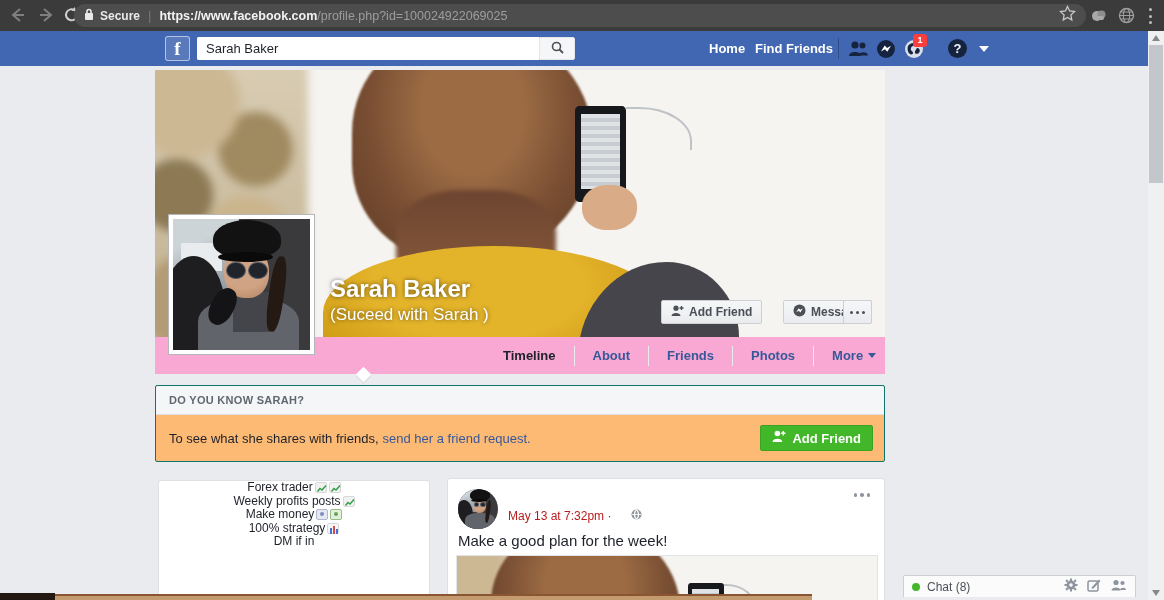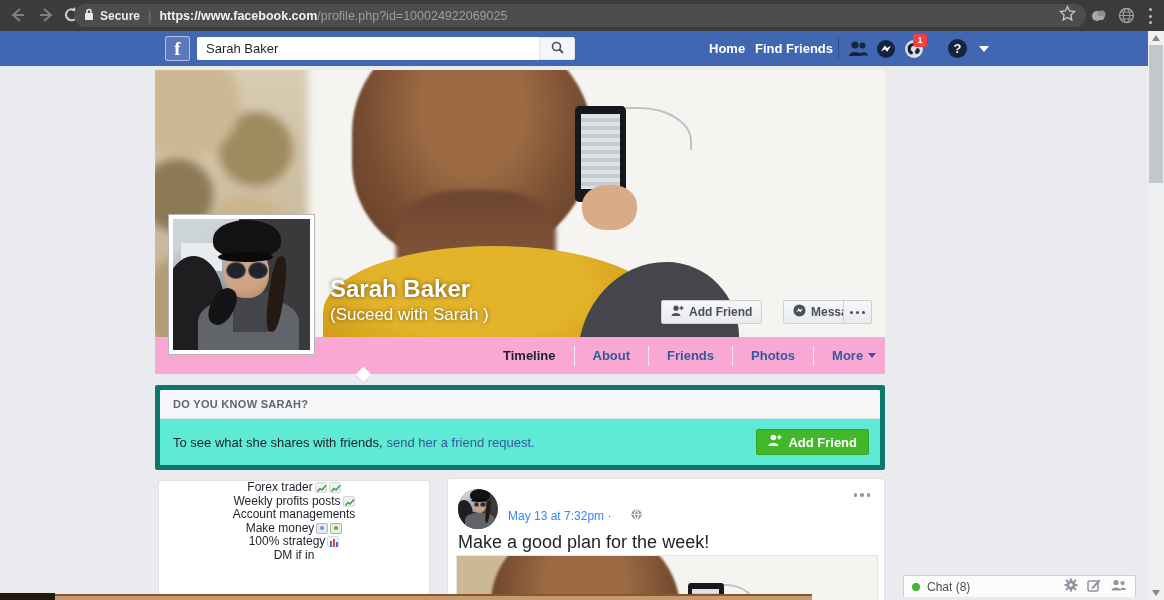--- a/index.html
+++ b/index.html
@@ -89,21 +89,21 @@
   
   .tabbar { position:absolute; left:155px; top:337px; width:730px; height:37px; background:#f9a8d4; z-index:2; }
   .tabs { position:absolute; left:330px; top:0; height:37px; display:flex; align-items:center; }
   .tab { padding:0 18px; font-size:13px; font-weight:bold; color:#365899; border-right:1px solid #e9eaed; height:20px; line-height:20px; cursor:pointer; display:flex; align-items:center; gap:5px; }
   .tab.active { color:#1d2129; cursor:default; }
   .tab:last-child { border-right:none; }
   .tab-caret { width:0; height:0; border-left:4px solid transparent; border-right:4px solid transparent; border-top:5px solid #365899; }
   .tab-notch { position:absolute; left:358px; top:369px; width:11px; height:11px; background:#fff; transform:rotate(45deg); box-shadow:1px 1px 1px rgba(0,0,0,0.08); z-index:3; }
 
   
-  .know-card { position:absolute; left:155px; top:385px; width:730px; background:#5eead4; border:5px solid #0f766e; border-radius:2px; }
+  .know-card { position:absolute; left:155px; top:385px; width:730px; background:#fdba74; border:1px solid #0f766e; border-radius:2px; }
   .know-header { height:29px; background:#f5f6f7; border-bottom:1px solid #dddfe2; border-radius:2px 2px 0 0; color:#606770; font-size:11px; font-weight:bold; letter-spacing:0.3px; line-height:29px; padding-left:13px; }
   .know-body { height:46px; display:flex; align-items:center; padding:0 11px 0 13px; }
   .know-text { font-size:13px; color:#1d2129; }
   .know-link { font-size:13px; color:#365899; cursor:pointer; margin-left:4px; }
   .green-btn { margin-left:auto; height:26px; background:#42b72a; border:1px solid #3aa324; border-radius:2px; color:#fff; font-size:13px; font-weight:bold; display:flex; align-items:center; gap:6px; padding:0 11px; cursor:pointer; }
 
   
   .intro-card { position:absolute; left:158px; top:480px; width:272px; height:150px; background:#fff; border:1px solid #dddfe2; border-radius:3px; }
   .intro-head { display:flex; align-items:center; gap:9px; padding:11px 0 9px 14px; }
   .intro-title { font-size:19px; color:#1d2129; }
@@ -116,24 +116,24 @@
   .emo-note2 { background:#e3f0dc; border:1px solid #95bd85; }
   .emo-note2 i { position:absolute; left:3px; top:2px; width:4px; height:4px; border-radius:50%; background:#6aa455; }
   .emo-bars { background:#f6f6f6; border:1px solid #d8d8d8; }
 
   
   .post-card { position:absolute; left:447px; top:478px; width:438px; height:200px; background:#fff; border:1px solid #dddfe2; border-radius:3px; }
   .post-avatar { position:absolute; left:10px; top:10px; width:40px; height:40px; border-radius:50%; overflow:hidden; cursor:pointer; }
   .post-avatar .avatar-art { inset:0; }
   .post-head { position:absolute; left:60px; top:12px; font-size:14px; color:#1d2129; }
   .post-author { color:#365899; font-weight:bold; cursor:pointer; }
-  .post-time { position:absolute; left:60px; top:30px; font-size:12px; color:#3b82f6; display:flex; align-items:center; gap:20px; }
+  .post-time { position:absolute; left:60px; top:30px; font-size:12px; color:#b91c1c; display:flex; align-items:center; gap:20px; }
   .post-dots { position:absolute; right:14px; top:14px; display:flex; gap:3px; cursor:pointer; }
   .post-dots i { width:3.5px; height:3.5px; border-radius:50%; background:#90949c; }
-  .post-text { position:absolute; left:10px; top:53px; font-size:18px; color:#1d2129; }
+  .post-text { position:absolute; left:10px; top:53px; font-size:15px; color:#1d2129; }
   .post-image { position:absolute; left:8px; top:76px; width:422px; height:124px; border:1px solid #e2e4e8; overflow:hidden; background:#f6f4f0; cursor:pointer; }
 
   
   .chatbar { position:absolute; left:903px; top:575px; width:233px; height:22px; background:#fbfbfc; border:1px solid #ccd0d5; border-bottom:none; border-radius:2px 2px 0 0; display:flex; align-items:center; padding:0 8px; z-index:8;justify-content:flex-end; }
   .chat-dot { width:8px; height:8px; border-radius:50%; background:#42b72a; margin-right:7px; }
   .chat-label { font-size:12px; color:#4b4f56; }
   .chat-icons { margin-left:auto; display:flex; gap:9px; align-items:center; }
 
   
   .bstrip-a { position:absolute; left:0; top:593px; width:55px; height:7px; background:#241812; z-index:7; }
@@ -358,23 +358,20 @@
               <path d="M1.5 8.5 L4 5.5 L6 7 L10 2.5" stroke="#2e9e44" stroke-width="1.4" fill="none"></path>
             </svg></span>
       </div>
       <div class="intro-item">
         <span>Weekly profits posts</span>
         <span class="emo emo-chart"><svg width="12" height="11" viewBox="0 0 12 11">
               <path d="M1.5 8.5 L4 5.5 L6 7 L10 2.5" stroke="#2e9e44" stroke-width="1.4" fill="none"></path>
             </svg></span>
       </div>
       <div class="intro-item">
-        <span>Account managements</span>
-      </div>
-      <div class="intro-item">
         <span>Make money</span>
         <span class="emo emo-note1">
             <i></i>
           </span>
         <span class="emo emo-note2">
             <i></i>
           </span>
       </div>
       <div class="intro-item">
         <span>100% strategy</span>

